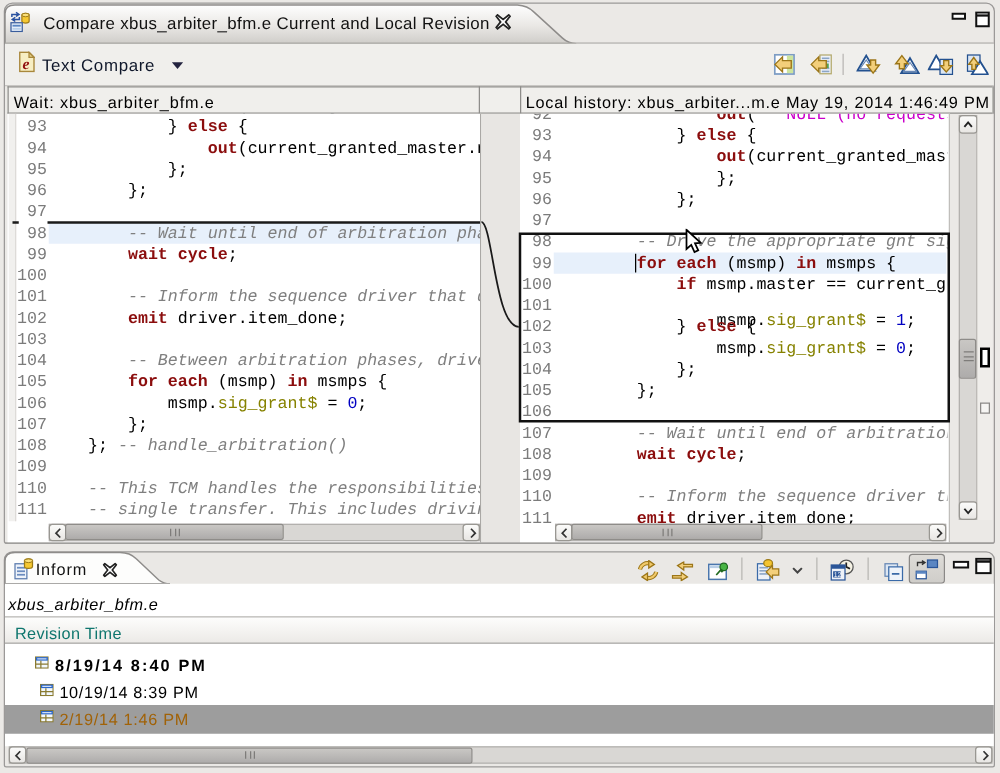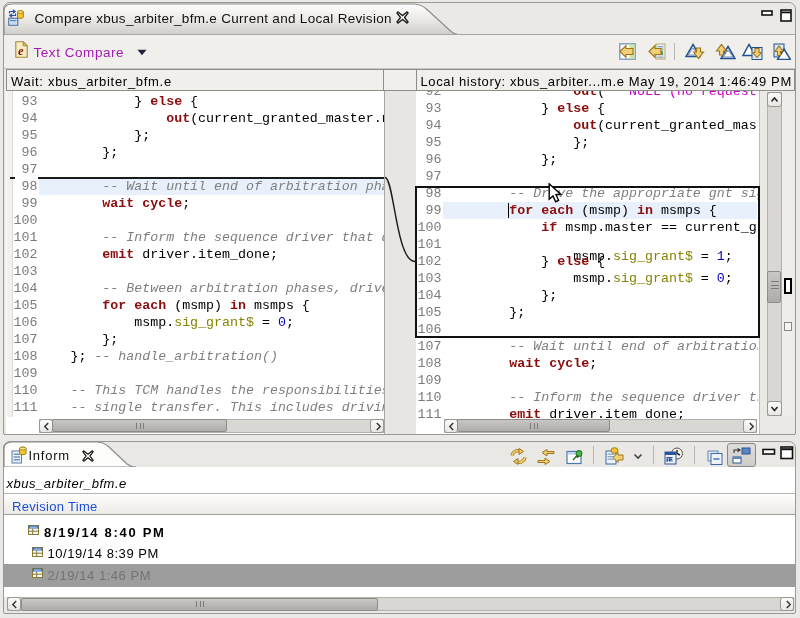--- a/index.html
+++ b/index.html
@@ -59,21 +59,21 @@
 
 <div class="abs" style="left:4px;top:34px;width:791px;height:1px;background:#a9a7a4;"></div>
 
 <div class="abs" style="left:4px;top:35px;width:791px;height:33px;background:#f0efec;"></div>
 
 <svg class="abs" style="left:15px;top:41px" width="13" height="17" viewBox="0 0 13 17">
   <path d="M0.8,0.8 L8.2,0.8 L12.2,4.8 L12.2,16.2 L0.8,16.2 Z" fill="#f7eec3" stroke="#a8873b" stroke-width="1.1"></path>
   <path d="M8.2,0.8 L8.2,4.8 L12.2,4.8 Z" fill="#e2cd85" stroke="#a8873b"></path>
   <text x="3" y="14" font-family="Liberation Serif" font-style="italic" font-weight="bold" font-size="12.5" fill="#921111">e</text>
 </svg>
-<div class="abs" style="left:33.5px;top:45px;font-size:13.5px;letter-spacing:0.55px;color:#a21caf;">Text Compare</div>
+<div class="abs" style="left:33.5px;top:45px;font-size:13.5px;letter-spacing:0.55px;color:#0f172a;">Text Compare</div>
 <svg class="abs" style="left:137px;top:49px" width="10" height="7" viewBox="0 0 10 7">
     <path d="M0.5,0.8 L9.5,0.8 L5,6.2 Z" fill="#23233f"></path>
   </svg>
 
 <svg class="abs" style="left:619px;top:43px" width="17" height="17" viewBox="0 0 17 17">
   <rect x="0.8" y="0.8" width="15.4" height="15.4" fill="#fff" stroke="#7c9cc4" stroke-width="1.4"></rect>
   <rect x="10.5" y="1.5" width="5" height="14" fill="#cde49c"></rect>
   <path d="M1,8.5 L7,2.5 L7,5.5 L14,5.5 L14,11.5 L7,11.5 L7,14.5 Z" fill="#f3cf7a" stroke="#9c7618" stroke-width="1.1"></path>
 </svg>
 <svg class="abs" style="left:647.5px;top:43px" width="18" height="17" viewBox="0 0 18 17">
@@ -358,21 +358,21 @@
 </svg>
 <svg class="abs" style="left:780px;top:446px" width="14" height="14" viewBox="0 0 14 14">
   <rect x="1" y="1" width="11.5" height="11.5" fill="#fff" stroke="#111" stroke-width="1.6"></rect>
   <rect x="1.5" y="2.2" width="10.5" height="2" fill="#111"></rect>
 </svg>
 
 <div class="abs" style="left:4px;top:467px;width:791px;height:129.5px;background:#fff;"></div>
 <div class="abs" style="left:6.5px;top:475.5px;font-size:13px;letter-spacing:0.5px;color:#000;font-style:italic;">xbus_arbiter_bfm.e</div>
 
 <div class="abs" style="left:4px;top:493px;width:791px;height:21.5px;background:linear-gradient(#fdfdfc,#eceae7);border-top:1px solid #b8b6b3;border-bottom:1px solid #a3a19e;box-sizing:border-box;"></div>
-<div class="abs" style="left:12px;top:499px;font-size:13px;letter-spacing:0.3px;color:#1d4ed8;">Revision Time</div>
+<div class="abs" style="left:12px;top:499px;font-size:13px;letter-spacing:0.3px;color:#0f766e;">Revision Time</div>
 <div id="histrows">
     <svg class="abs" style="left:28px;top:525px" width="11" height="10" viewBox="0 0 11 10">
       <rect x="0.5" y="0.5" width="10" height="9" fill="#f2f8fd" stroke="#8a7a30"></rect>
       <rect x="0.7" y="0.7" width="9.6" height="2.8" fill="#2b66c9"></rect>
       <rect x="1.8" y="1.6" width="7.4" height="1" fill="#cfdef5"></rect>
       <path d="M4.7,3.5 L4.7,9.5 M0.5,6.2 L10.5,6.2" stroke="#8a7a30" fill="none"></path>
     </svg>
     <div class="abs" style="left:44px;top:524.5px;font-size:13px;letter-spacing:1.7px;color:#000;font-weight:bold;">8/19/14 8:40 PM</div>
     <svg class="abs" style="left:31.5px;top:546.5px" width="11" height="10" viewBox="0 0 11 10">
       <rect x="0.5" y="0.5" width="10" height="9" fill="#f2f8fd" stroke="#8a7a30"></rect>
@@ -381,21 +381,21 @@
       <path d="M4.7,3.5 L4.7,9.5 M0.5,6.2 L10.5,6.2" stroke="#8a7a30" fill="none"></path>
     </svg>
     <div class="abs" style="left:47.5px;top:546px;font-size:13px;letter-spacing:0.55px;color:#000;">10/19/14 8:39 PM</div>
     <div class="abs" style="left:4px;top:563.5px;width:791px;height:23px;background:#9d9d9d;"></div>
     <svg class="abs" style="left:31.5px;top:568px" width="11" height="10" viewBox="0 0 11 10">
       <rect x="0.5" y="0.5" width="10" height="9" fill="#f2f8fd" stroke="#8a7a30"></rect>
       <rect x="0.7" y="0.7" width="9.6" height="2.8" fill="#2b66c9"></rect>
       <rect x="1.8" y="1.6" width="7.4" height="1" fill="#cfdef5"></rect>
       <path d="M4.7,3.5 L4.7,9.5 M0.5,6.2 L10.5,6.2" stroke="#8a7a30" fill="none"></path>
     </svg>
-    <div class="abs" style="left:47.5px;top:567.5px;font-size:13px;letter-spacing:0.55px;color:#737373;">2/19/14 1:46 PM</div>
+    <div class="abs" style="left:47.5px;top:567.5px;font-size:13px;letter-spacing:0.55px;color:#a16207;">2/19/14 1:46 PM</div>
   </div>
 
 <div class="sb-track" style="left:6.5px;top:597px;width:787px;height:14px;"></div>
 <div class="sb-btn" style="left:6.5px;top:597px;width:14px;height:14px;">
     <svg width="14" height="13" style="display:block">
       <path d="M8.2,3 L4.8,6.5 L8.2,10" stroke="#333" stroke-width="1.4" fill="none"></path>
     </svg>
   </div>
 <div class="sb-thumb" style="left:20.5px;top:597.5px;width:357px;height:13px;"></div>
 <div class="grip" style="left:196px;top:600.5px;height:6px;"></div>

